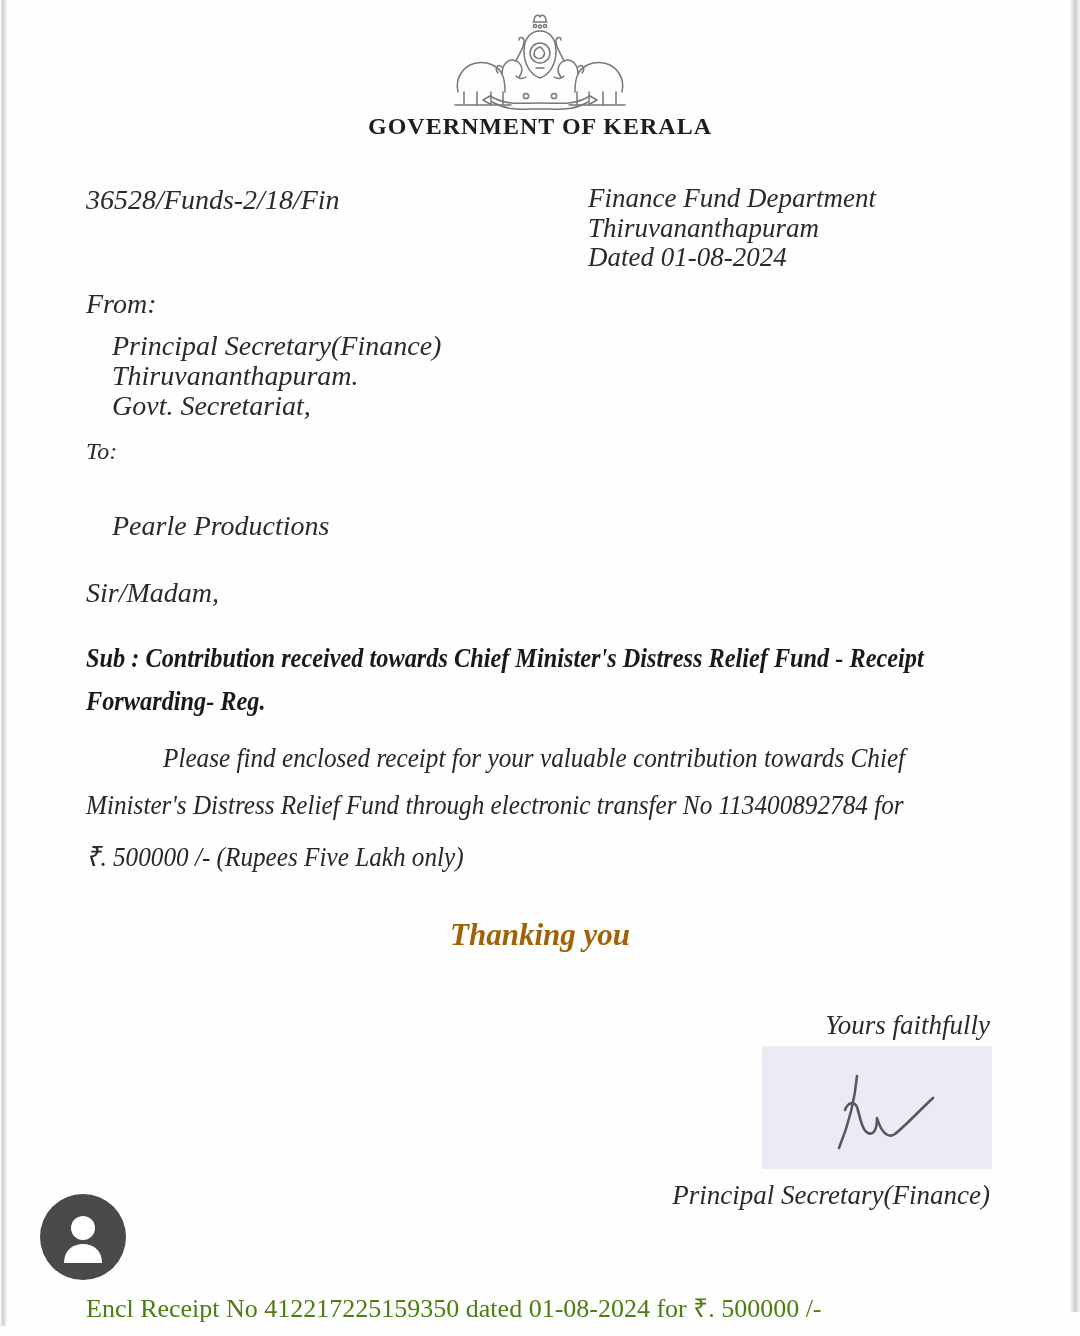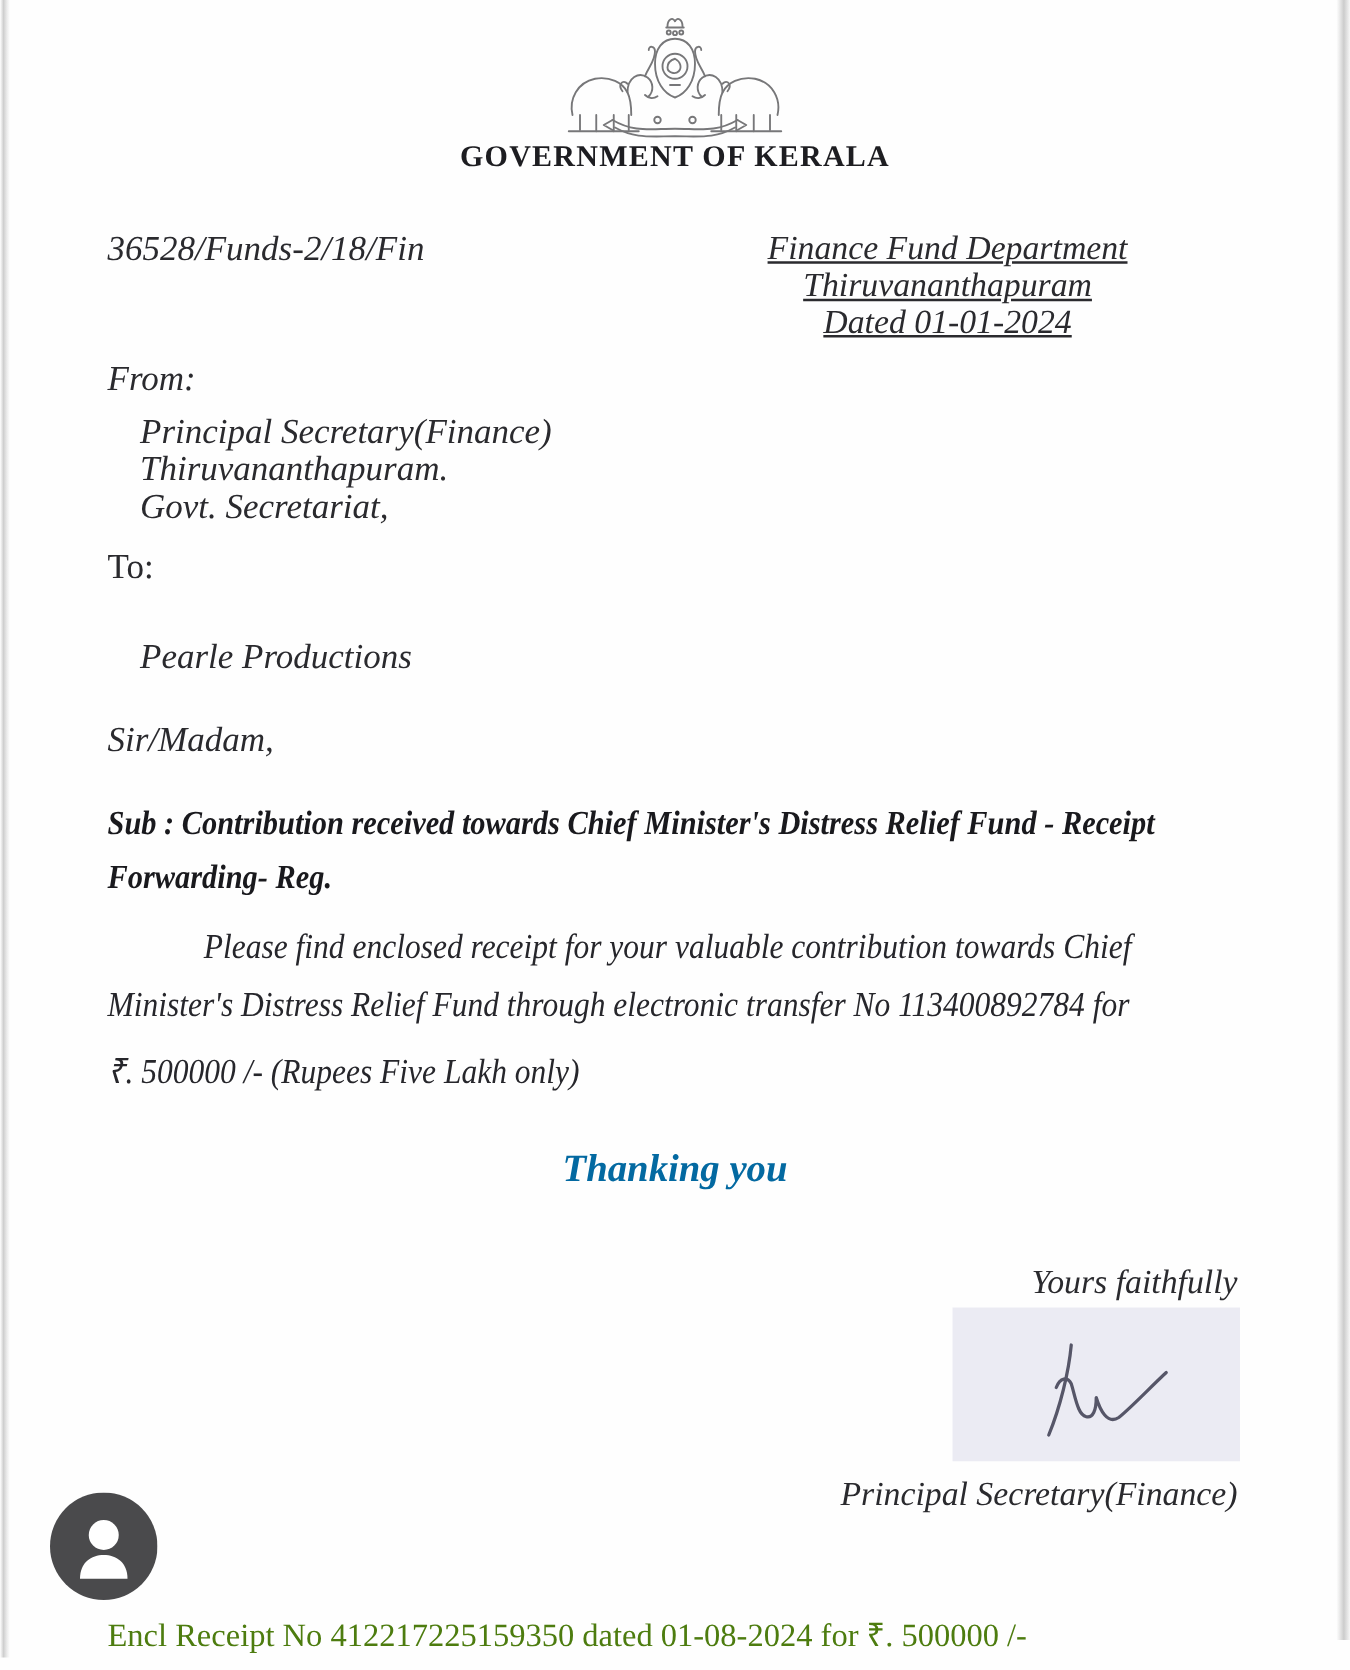--- a/index.html
+++ b/index.html
@@ -28,28 +28,28 @@
   .gov-title {
     left: 0; top: 113px; width: 1080px;
     text-align: center;
     font-weight: bold; font-size: 24px; letter-spacing: 1px;
     color: #1d1d21;
   }
 
   
   .ref-no { left: 86px; top: 184px; font-style: italic; font-size: 28px; }
   .dept-block {
-    right: 178px; top: 184px; text-align: center;
-    font-style: italic; font-size: 27px; line-height: 29.5px; text-decoration: underline;
+    right: 204px; top: 184px; text-align: left;
+    font-style: italic; font-size: 27px; line-height: 29.5px;
   }
 
   
   .from-label { left: 86px; top: 288px; font-style: italic; font-size: 28px; }
   .from-lines { left: 112px; top: 331px; font-style: italic; font-size: 28px; line-height: 30px; }
-  .to-label   { left: 86px; top: 438px; font-size: 28px; }
+  .to-label   { left: 86px; top: 438px; font-style: italic; font-size: 24px; }
   .to-lines   { left: 112px; top: 490px; font-style: italic; font-size: 28px; margin-top: 20px; }
 
   .salutation { left: 86px; top: 577px; font-style: italic; font-size: 28px; }
 
   
   .subject-line {
     left: 86px; font-weight: bold; font-style: italic; font-size: 27px;
     white-space: nowrap; transform-origin: 0 0; transform: scaleX(0.9);
     color: #19191d;
   }
@@ -62,21 +62,21 @@
     transform-origin: 0 0; transform: scaleX(0.9);
     color: #26262b;
   }
   .body-line.l1 { left: 163px; top: 742px; }
   .body-line.l2 { left: 86px;  top: 789px; }
   .body-line.l3 { left: 86px;  top: 836px; }
 
   .thanking {
     left: 0; top: 917px; width: 1080px; text-align: center;
     font-weight: bold; font-style: italic; font-size: 31px;
-    color: #0369a1;
+    color: #a16207;
   }
 
   .valediction { right: 90px; top: 1010px; font-style: italic; font-size: 27px; }
 
   .signature-box {
     left: 762px; top: 1046px; width: 230px; height: 123px;
     background: #ebebf3;
   }
   .signature-box svg { width: 100%; height: 100%; display: block; }
 
@@ -139,21 +139,21 @@
     </g>
   </svg>
 </div>
 
 <div class="abs gov-title">GOVERNMENT OF KERALA</div>
 
 <div class="abs ref-no">36528/Funds-2/18/Fin</div>
 <div class="abs dept-block">
   <div>Finance Fund Department</div>
   <div>Thiruvananthapuram</div>
-  <div>Dated 01-01-2024</div>
+  <div>Dated 01-08-2024</div>
 </div>
 
 <div class="abs from-label">From:</div>
 <div class="abs from-lines">
   <div>Principal Secretary(Finance)</div>
   <div>Thiruvananthapuram.</div>
   <div>Govt. Secretariat,</div>
 </div>
 
 <div class="abs to-label">To:</div>

